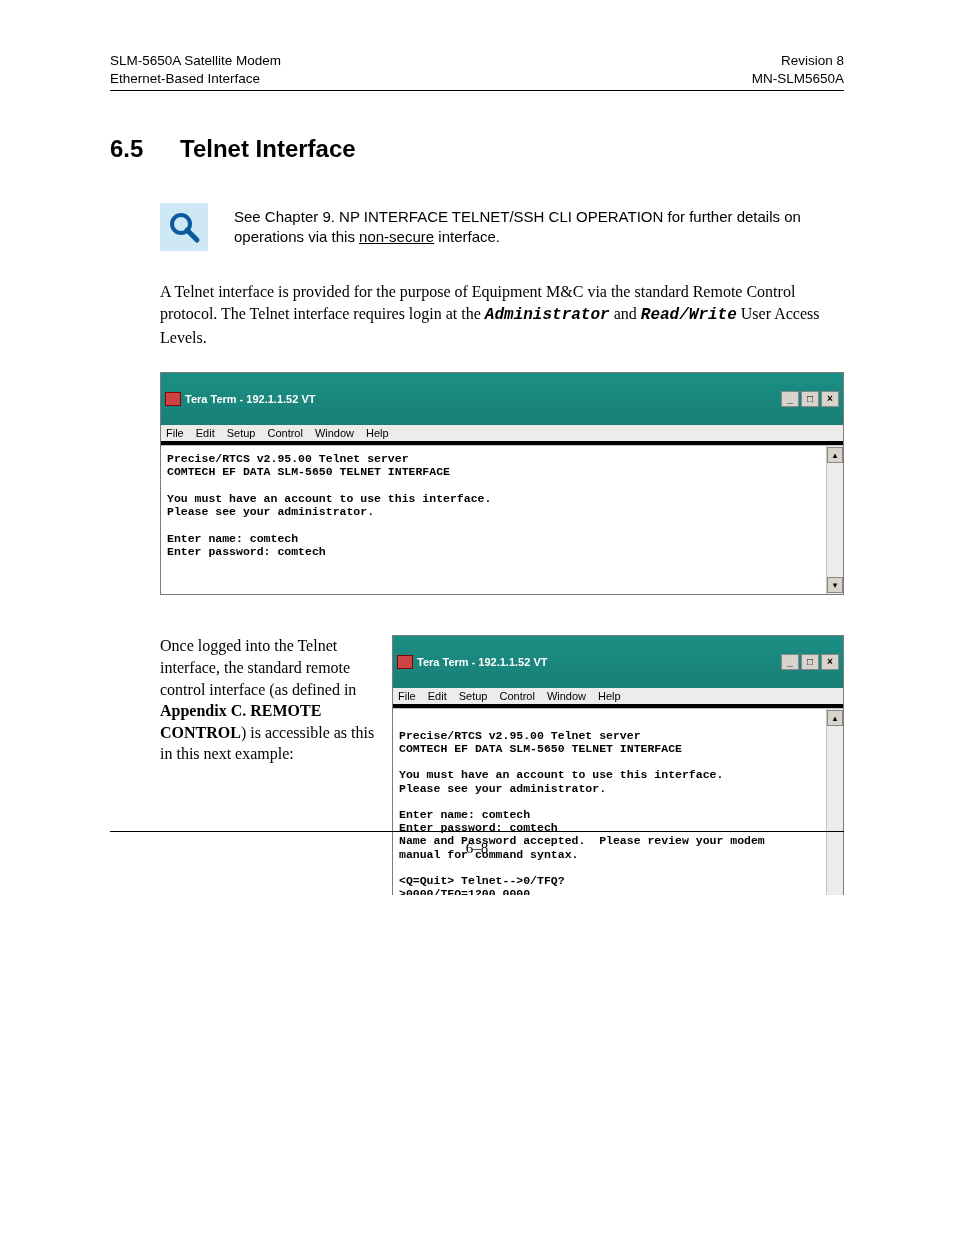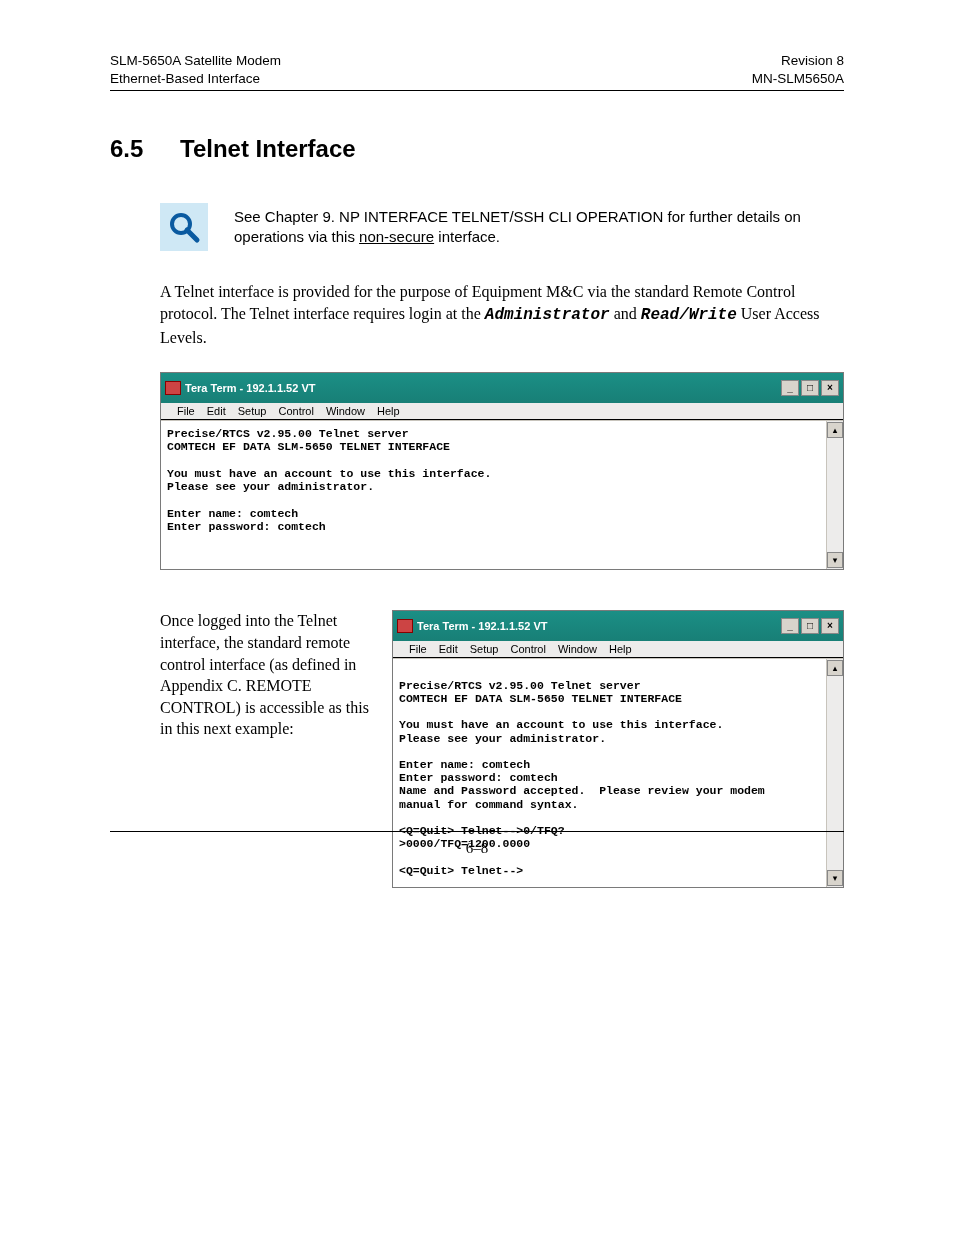--- a/index.html
+++ b/index.html
@@ -68,55 +68,55 @@
     margin-left: 50px;
     margin-bottom: 40px;
   }
   .example-left {
     width: 220px;
     flex: 0 0 220px;
     font-size: 16px;
     line-height: 1.35;
     padding-right: 12px;
   }
-  .example-left strong { font-weight: normal; }
+  .example-left strong { font-weight: bold; }
   .term-win {
     flex: 1;
     border: 1px solid #7a7a7a;
     background: #edeceb;
     font-family: Tahoma, Arial, sans-serif;
     font-size: 11px;
     width: 452px;
   }
   .term-title {
     background: linear-gradient(#1b8f85, #187f76);
     color: #fff;
     font-weight: bold;
-    padding: 6px 4px;
+    padding: 17px 4px;
     display: flex;
     align-items: center;
     justify-content: space-between;
     height: 18px;
     text-align: right;
   }
   .term-title .title-left { display:flex; align-items:center; gap:4px; }
   .term-title .title-icon {
     width:14px; height:12px; background:#c44; border:1px solid #800;
     display:inline-block;
   }
   .win-btns { display:flex; gap:2px; }
   .win-btn {
     width:16px; height:14px; background:#d8d4cc; border:1px solid #888;
     display:flex; align-items:center; justify-content:center;
     font-size:10px; line-height:1; color:#000; font-weight:bold;
   }
   .term-menu {
     background:#edeceb;
-    padding: 2px 16px;
-    border-bottom:1px solid #000000;
+    padding: 2px 5px;
+    border-bottom:4px solid #000000;
     color:#000;
   }
   .term-menu .mi { margin-right: 12px; }
   .term-body-wrap {
     display:flex;
   }
   .term-body {
     background:#fff;
     flex:1;
     padding: 6px 6px 10px 6px;

